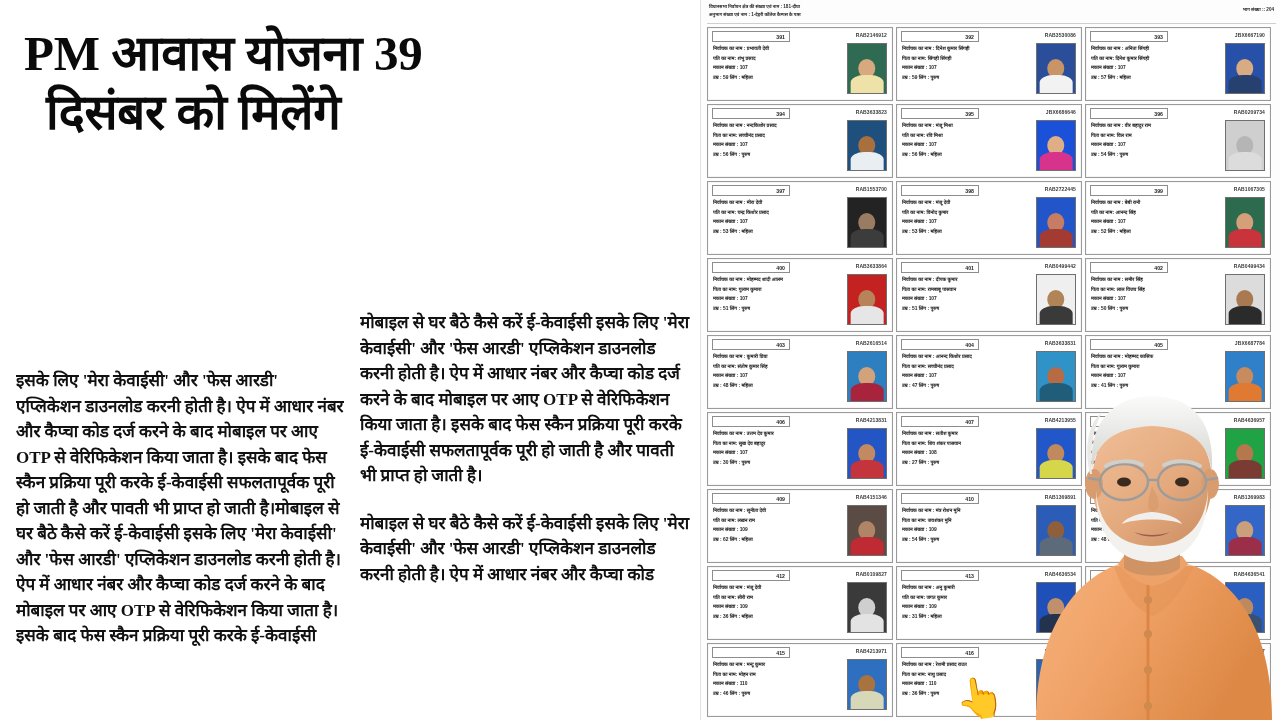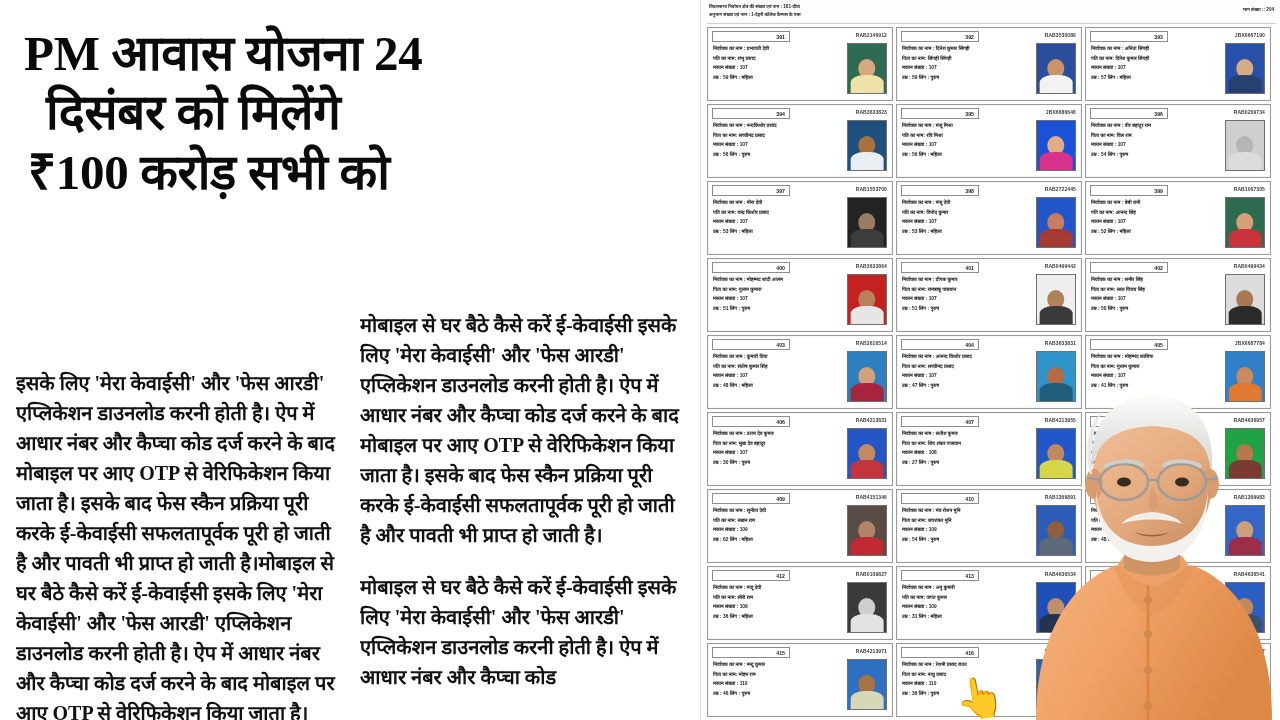--- a/index.html
+++ b/index.html
@@ -28,21 +28,21 @@
     position:absolute; left:16px; top:293px; width:350px;
     font-family:"Liberation Serif", serif;
     font-weight:700; font-size:31px; line-height:1.1; color:#111;
     white-space:nowrap;
   }
 
   .body-col{
     position:absolute;
     font-family:"Liberation Serif", serif;
     font-weight:700;
-    font-size:20px; line-height:1.5;
+    font-size:17px; line-height:1.5;
     color:#111; text-align:left;
   }
   .col-left{ left:16px; top:368px; width:330px; height:352px; overflow:hidden; }
   .col-mid{ left:360px;  top:310px; width:330px; height:410px; overflow:hidden; }
   .col-mid p + p{ margin-top:22px; }
 
   
   .doc-panel{
     position:absolute; left:700px; top:0; width:580px; height:720px;
     background:#fdfdfd; overflow:hidden;
@@ -122,23 +122,22 @@
   }
 </style>
 </head>
 <body>
 
 <div id="root">
 
   <div class="left-panel">
 
     <div class="headline">
-      <span class="hl-line hl1">PM आवास योजना 24</span>
+      <span class="hl-line hl1">PM आवास योजना 39</span>
       <span class="hl-line hl2">दिसंबर को मिलेंगे</span>
-      <span class="hl-line hl3">₹100 करोड़ सभी को</span>
     </div>
 
 
     <div class="body-col col-left">इसके लिए 'मेरा केवाईसी' और 'फेस आरडी' एप्लिकेशन डाउनलोड करनी होती है। ऐप में आधार नंबर और कैप्चा कोड दर्ज करने के बाद मोबाइल पर आए OTP से वेरिफिकेशन किया जाता है। इसके बाद फेस स्कैन प्रक्रिया पूरी करके ई-केवाईसी सफलतापूर्वक पूरी हो जाती है और पावती भी प्राप्त हो जाती है।मोबाइल से घर बैठे कैसे करें ई-केवाईसी इसके लिए 'मेरा केवाईसी' और 'फेस आरडी' एप्लिकेशन डाउनलोड करनी होती है। ऐप में आधार नंबर और कैप्चा कोड दर्ज करने के बाद मोबाइल पर आए OTP से वेरिफिकेशन किया जाता है। इसके बाद फेस स्कैन प्रक्रिया पूरी करके ई-केवाईसी</div>
 
     <div class="body-col col-mid">
       <p>मोबाइल से घर बैठे कैसे करें ई-केवाईसी इसके लिए 'मेरा केवाईसी' और 'फेस आरडी' एप्लिकेशन डाउनलोड करनी होती है। ऐप में आधार नंबर और कैप्चा कोड दर्ज करने के बाद मोबाइल पर आए OTP से वेरिफिकेशन किया जाता है। इसके बाद फेस स्कैन प्रक्रिया पूरी करके ई-केवाईसी सफलतापूर्वक पूरी हो जाती है और पावती भी प्राप्त हो जाती है।</p>
       <p>मोबाइल से घर बैठे कैसे करें ई-केवाईसी इसके लिए 'मेरा केवाईसी' और 'फेस आरडी' एप्लिकेशन डाउनलोड करनी होती है। ऐप में आधार नंबर और कैप्चा कोड</p>
     </div>
 

